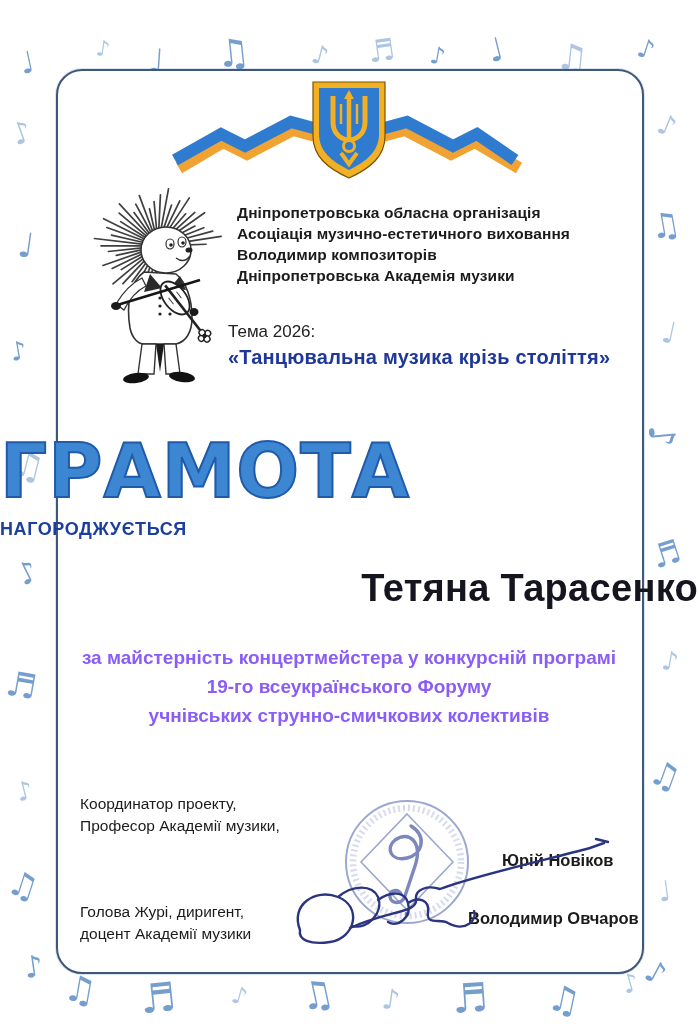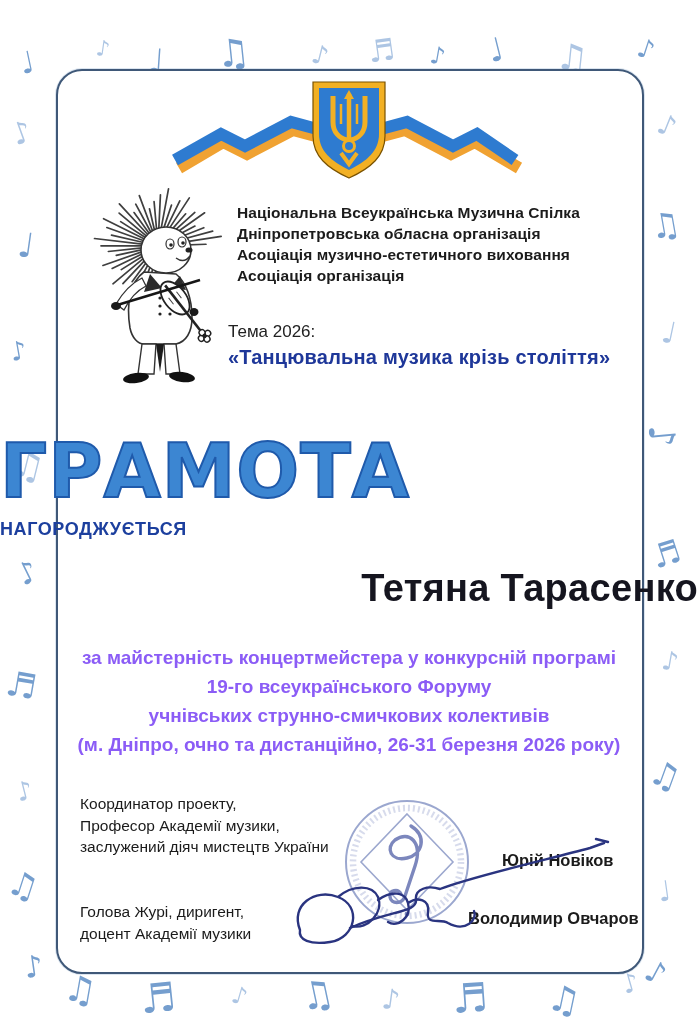--- a/index.html
+++ b/index.html
@@ -204,44 +204,42 @@
     <ellipse cx="36" cy="120" rx="5" ry="4" fill="#1a1a1a"></ellipse>
     <ellipse cx="114" cy="126" rx="4.5" ry="4" fill="#1a1a1a"></ellipse>
     <path d="M62,158 L58,188 L74,188 L76,158 Z" fill="#fff" stroke="#333" stroke-width="1.4"></path>
     <path d="M84,158 L86,188 L100,188 L96,158 Z" fill="#fff" stroke="#333" stroke-width="1.4"></path>
     <path d="M76,158 L80,186 L84,158 Z" fill="#1c1c1c"></path>
     <ellipse cx="56" cy="192" rx="13" ry="5" fill="#111" transform="rotate(-8 56 192)"></ellipse>
     <ellipse cx="102" cy="191" rx="13" ry="5" fill="#111" transform="rotate(8 102 191)"></ellipse>
   </svg>
 
   <div class="orgs">
-    <div>Національна Всеукраїнська Музична Спілка</div>
     <div>Дніпропетровська обласна організація</div>
     <div>Асоціація музично-естетичного виховання</div>
-    <div>Асоціація організація</div>
+    <div>Володимир композиторів</div>
+    <div>Дніпропетровська Академія музики</div>
   </div>
 
   <div class="theme-label">Тема 2026:</div>
   <div class="theme-title">«Танцювальна музика крізь століття»</div>
 
   <div class="title">ГРАМОТА</div>
   <div class="subtitle">НАГОРОДЖУЄТЬСЯ</div>
   <div class="recipient">Тетяна Тарасенко</div>
 
   <div class="desc">
     <div>за майстерність концертмейстера у конкурсній програмі</div>
     <div>19-го всеукраїнського Форуму</div>
     <div>учнівських струнно-смичкових колективів</div>
-    <div>(м. Дніпро, очно та дистанційно, 26-31 березня 2026 року)</div>
   </div>
 
   <div class="sig-block sig-left-top">
     <div>Координатор проекту,</div>
     <div>Професор Академії музики,</div>
-    <div>заслужений діяч мистецтв України</div>
   </div>
 
   <div class="sig-block sig-left-bottom">
     <div>Голова Журі, диригент,</div>
     <div>доцент Академії музики</div>
   </div>
 
   <div class="sig-name sig-name-1">Юрій Новіков</div>
   <div class="sig-name sig-name-2">Володимир Овчаров</div>
 

